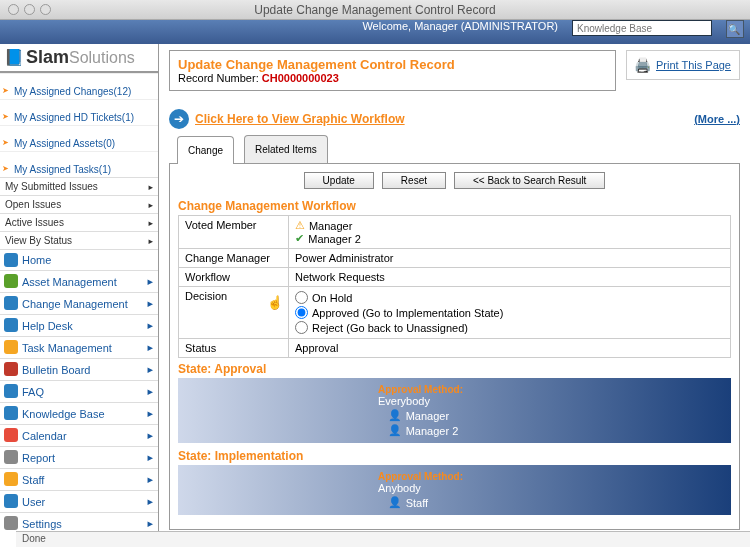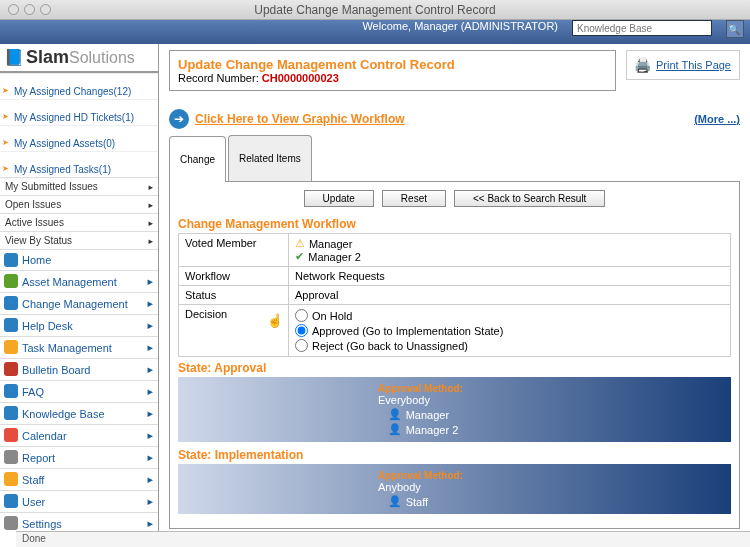--- a/index.html
+++ b/index.html
@@ -36,21 +36,21 @@
 .print-box { border: 1px solid #ccc; padding: 6px 8px; display: flex; align-items: center; gap: 4px; }
 .print-link { color: #1a5aa0; text-decoration: underline; cursor: pointer; font-size: 11px; }
 
 .workflow-link { display: flex; align-items: center; justify-content: space-between; margin: 18px 0 6px; }
 .wf-left { display: flex; align-items: center; gap: 6px; }
 .wf-circle { width: 20px; height: 20px; background: #2a7fc0; border-radius: 50%; display: flex; align-items: center; justify-content: center; color: #fff; font-size: 12px; }
 .wf-text { color: #f78a1e; font-weight: bold; font-size: 12px; text-decoration: underline; cursor: pointer; }
 .wf-more { color: #1a5aa0; font-weight: bold; cursor: pointer; text-decoration: underline; }
 
 .tabs { display: flex; gap: 2px; }
-.tab { padding: 17px 10px; border: 1px solid #999; border-bottom: none; background: #eee; font-size: 10px; cursor: pointer; border-radius: 4px 4px 0 0; }
+.tab { padding: 8px 10px; border: 1px solid #999; border-bottom: none; background: #eee; font-size: 10px; cursor: pointer; border-radius: 4px 4px 0 0; margin-left: 8px; }
 .tab.active { background: #fff; position: relative; top: 1px; }
 .tab-body { border: 1px solid #999; padding: 8px; }
 .btn-row { display: flex; gap: 8px; justify-content: center; margin-bottom: 10px; }
 .btn { padding: 2px 18px; border: 1px solid #888; background: linear-gradient(#fff,#e4e4e4); font-size: 10px; cursor: pointer; }
 
 .section-h { color: #f78a1e; font-weight: bold; font-size: 12px; margin: 4px 0 2px; }
 .wf-table { width: 100%; border: 1px solid #aaa; border-collapse: collapse; }
 .wf-table td { padding: 3px 6px; border: 1px solid #ccc; font-size: 11px; vertical-align: top; }
 .wf-table td.lbl { width: 110px; }
 .voted-line { display: flex; align-items: center; gap: 4px; }
@@ -232,26 +232,26 @@
                   <span class="tri-ico">⚠</span>
                   <span>Manager</span>
                 </div>
             <div class="voted-line">
                   <span class="chk-ico">✔</span>
                   <span>Manager 2</span>
                 </div>
           </td>
         </tr>
         <tr>
+              <td class="lbl">Change Manager</td>
+              <td>Power Administrator</td>
+            </tr>
+        <tr>
               <td class="lbl">Workflow</td>
               <td>Network Requests</td>
-            </tr>
-        <tr>
-              <td class="lbl">Status</td>
-              <td>Approval</td>
             </tr>
         <tr>
           <td class="lbl" style="position:relative">
             <span>Decision</span>
             <span class="cursor-icon" style="left:88px;top:8px">☝</span>
           </td>
           <td>
             <div class="radio-line">
                   <input type="radio" name="dec" style="">
                   <span>On Hold</span>
@@ -259,20 +259,24 @@
             <div class="radio-line">
                   <input type="radio" name="dec" checked="" style="">
                   <span>Approved (Go to Implementation State)</span>
                 </div>
             <div class="radio-line">
                   <input type="radio" name="dec" style="">
                   <span>Reject (Go back to Unassigned)</span>
                 </div>
           </td>
         </tr>
+        <tr>
+              <td class="lbl">Status</td>
+              <td>Approval</td>
+            </tr>
       </tbody>
         </table>
 
       <div class="section-h">State: Approval</div>
       <div class="state-box">
         <div class="state-label">Approval Method:</div>
         <div class="state-val">Everybody</div>
         <div class="state-item">
             <span class="person-ico">👤</span>
             <span>Manager</span>

